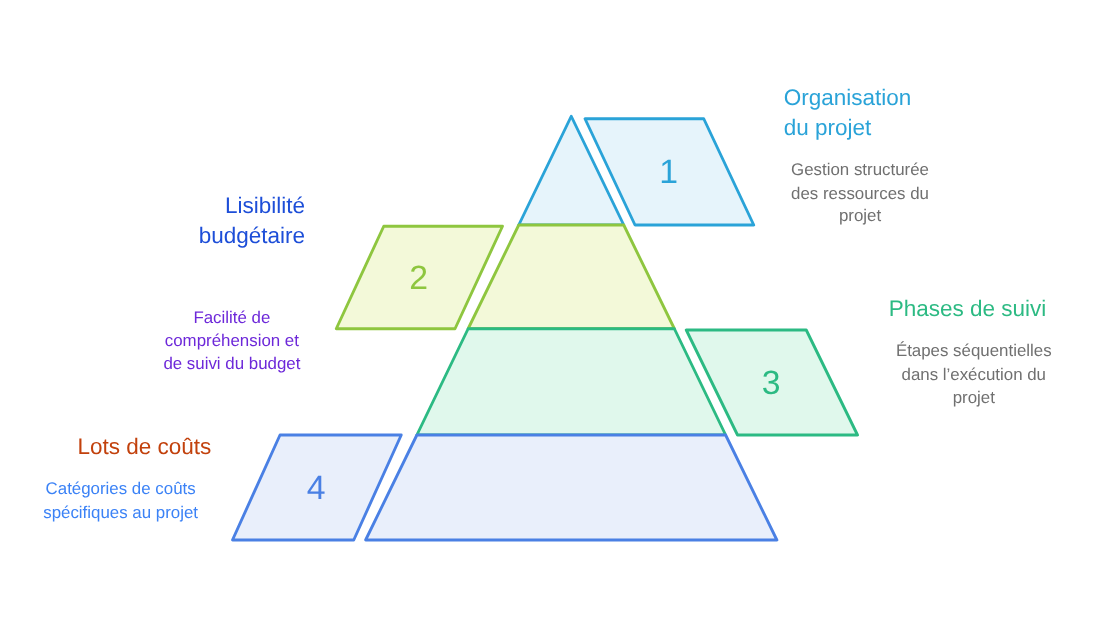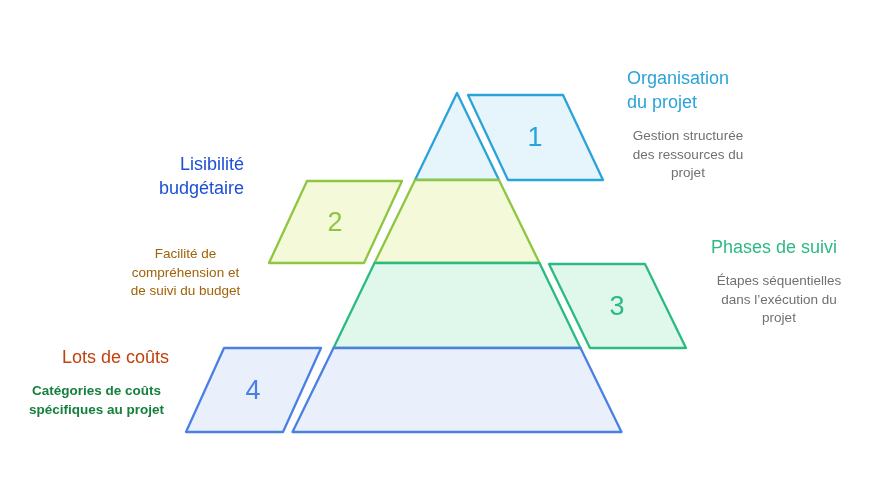--- a/index.html
+++ b/index.html
@@ -72,26 +72,26 @@
     </g>
   </svg>
 
   <div class="label align-left" style="left:627px; top:66px; width:122px;">
     <div class="title" style="color: rgb(42, 163, 216);">Organisation du projet</div>
     <div class="desc" style="color: rgb(112, 112, 112);">Gestion structurée des ressources du projet</div>
   </div>
 
   <div class="label align-right" style="left:127px; top:152px; width:117px;">
     <div class="title" style="color: #1d4ed8;">Lisibilité budgétaire</div>
-    <div class="desc" style="color: #a16207; margin-top: 45px;">Facilité de compréhension et de suivi du budget</div>
+    <div class="desc" style="color: #6d28d9; margin-top: 45px;">Facilité de compréhension et de suivi du budget</div>
   </div>
 
   <div class="label align-left" style="left:711px; top:235px; width:136px;">
     <div class="title" style="color: rgb(44, 186, 131);">Phases de suivi</div>
     <div class="desc" style="color: rgb(112, 112, 112);">Étapes séquentielles dans l’exécution du projet</div>
   </div>
 
   <div class="label align-right" style="left:24px; top:345px; width:145px;">
     <div class="title" style="color: #c2410c; text-align: right;">Lots de coûts</div>
-    <div class="desc" style="color: #15803d; font-weight: bold;">Catégories de coûts spécifiques au projet</div>
+    <div class="desc" style="color: #3b82f6;">Catégories de coûts spécifiques au projet</div>
   </div>
 
 </div>
 
 </body></html>

